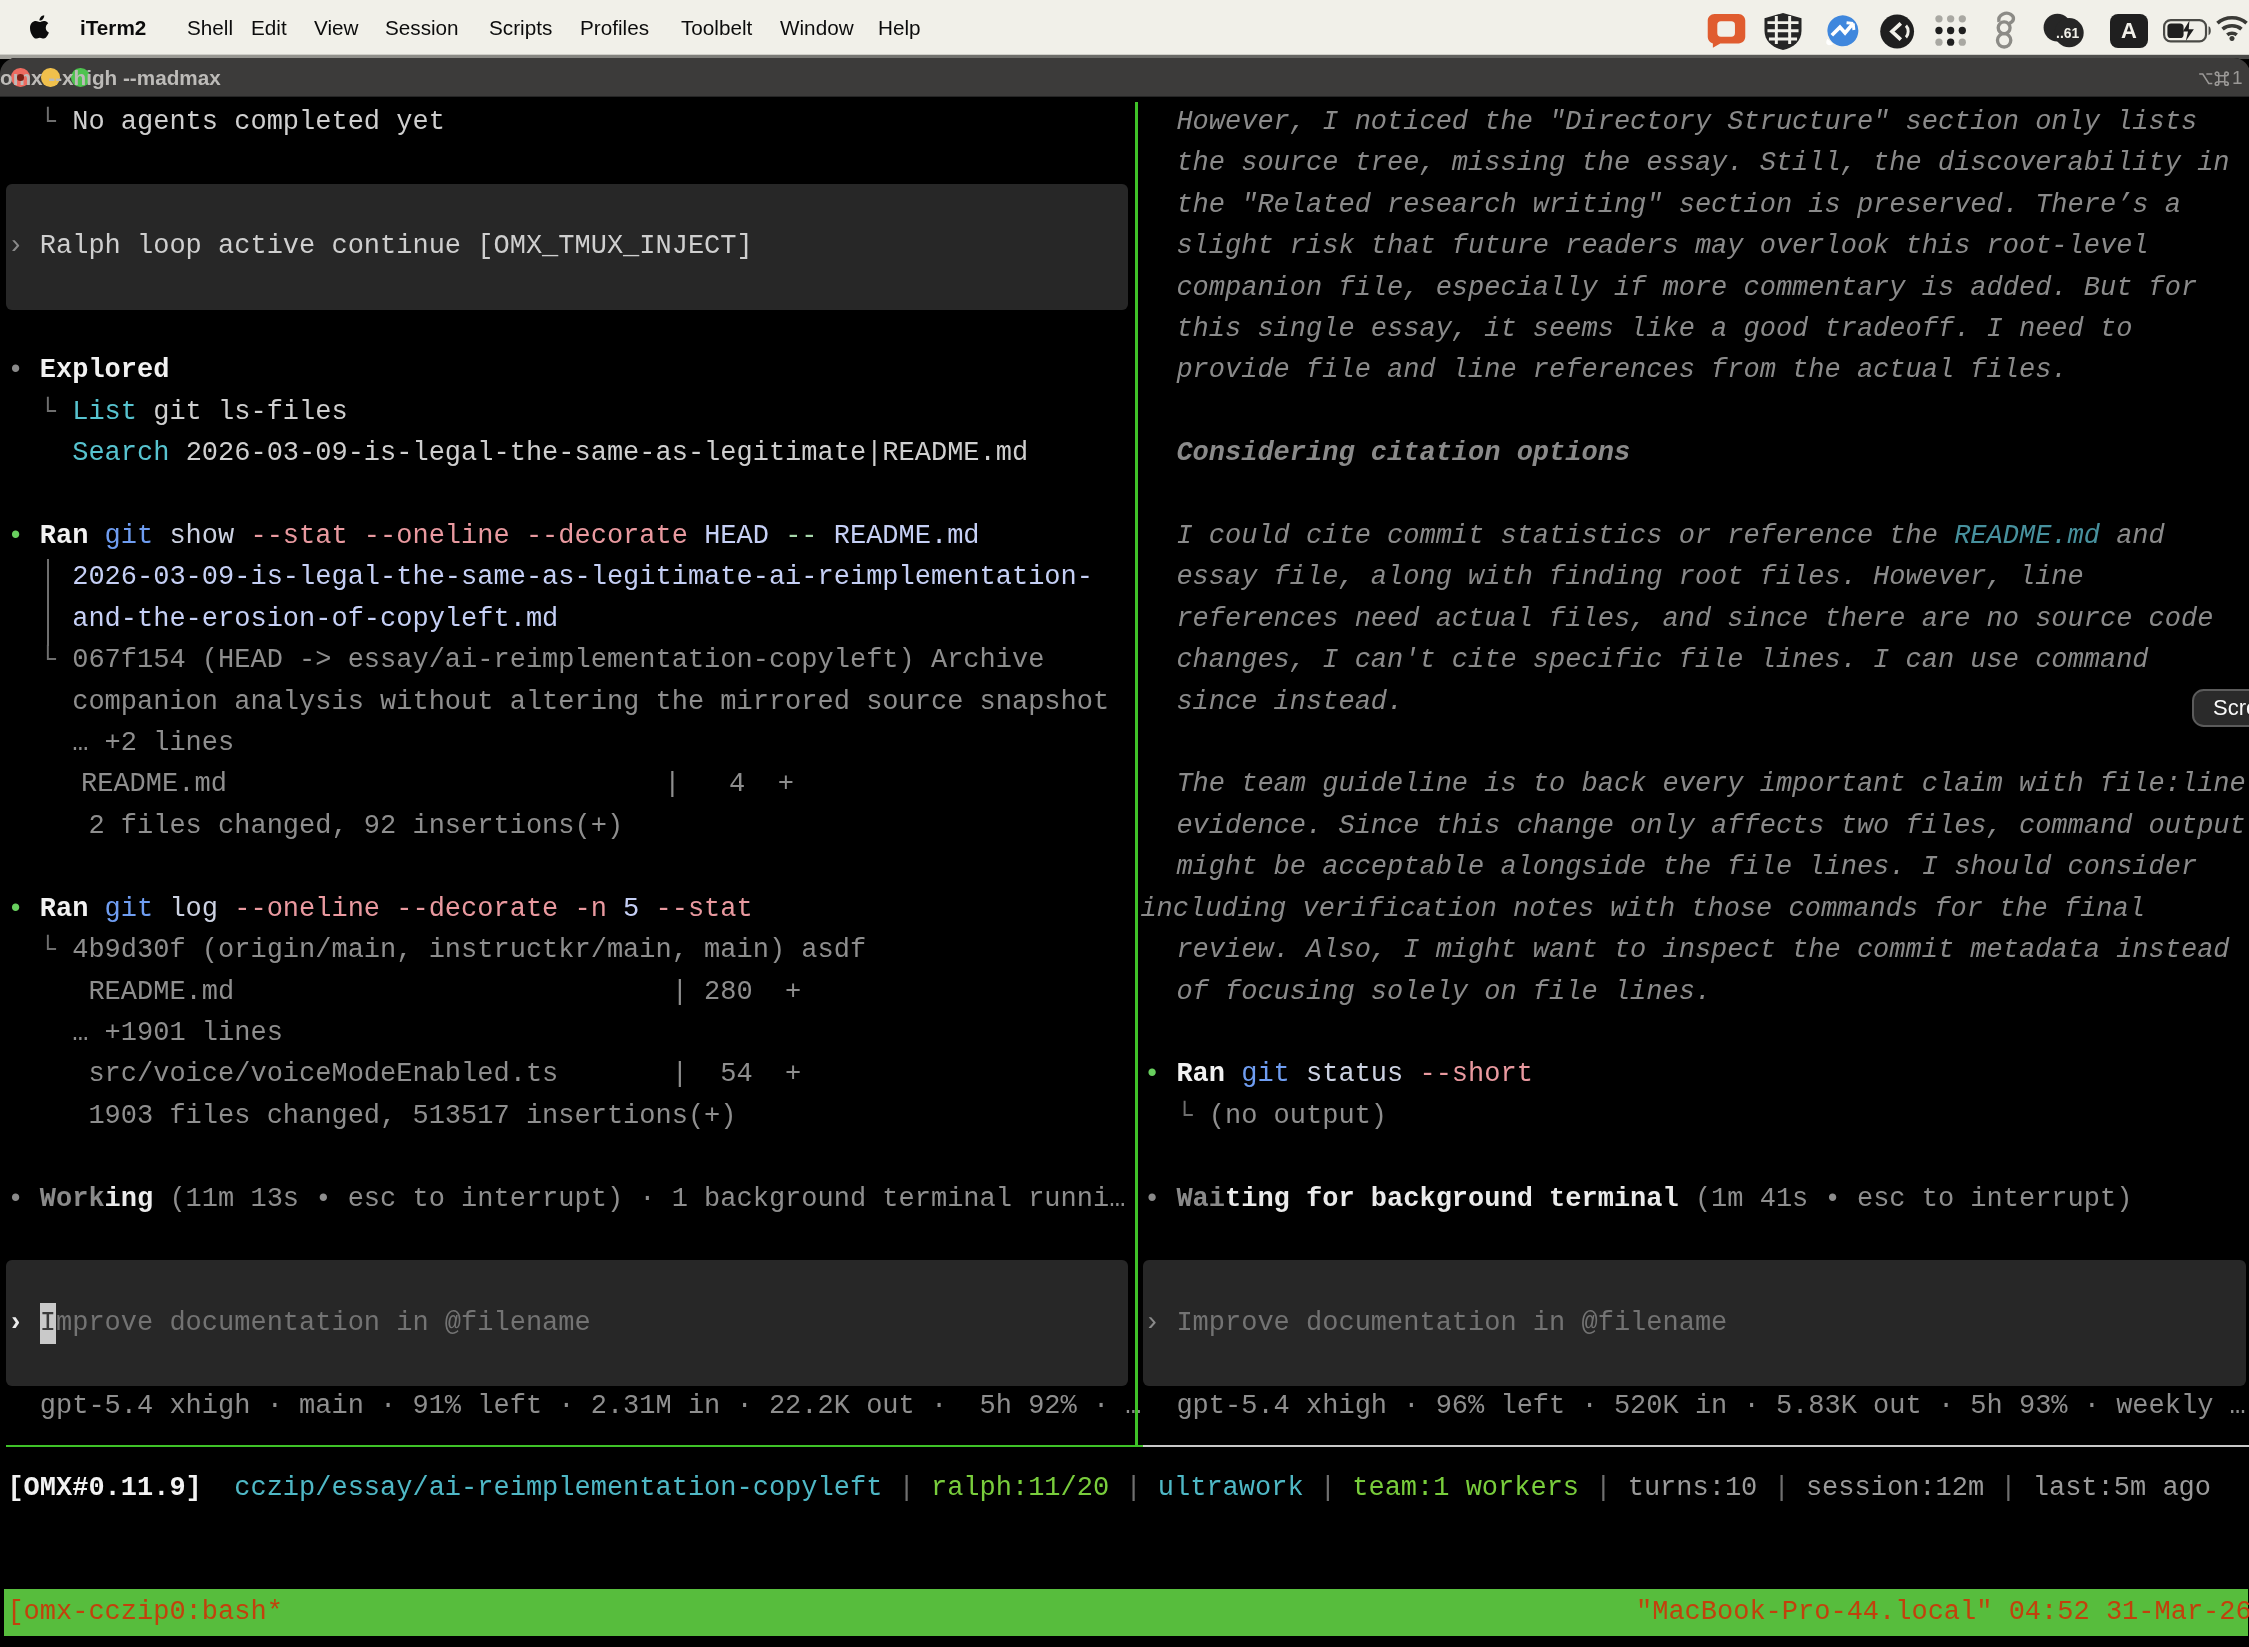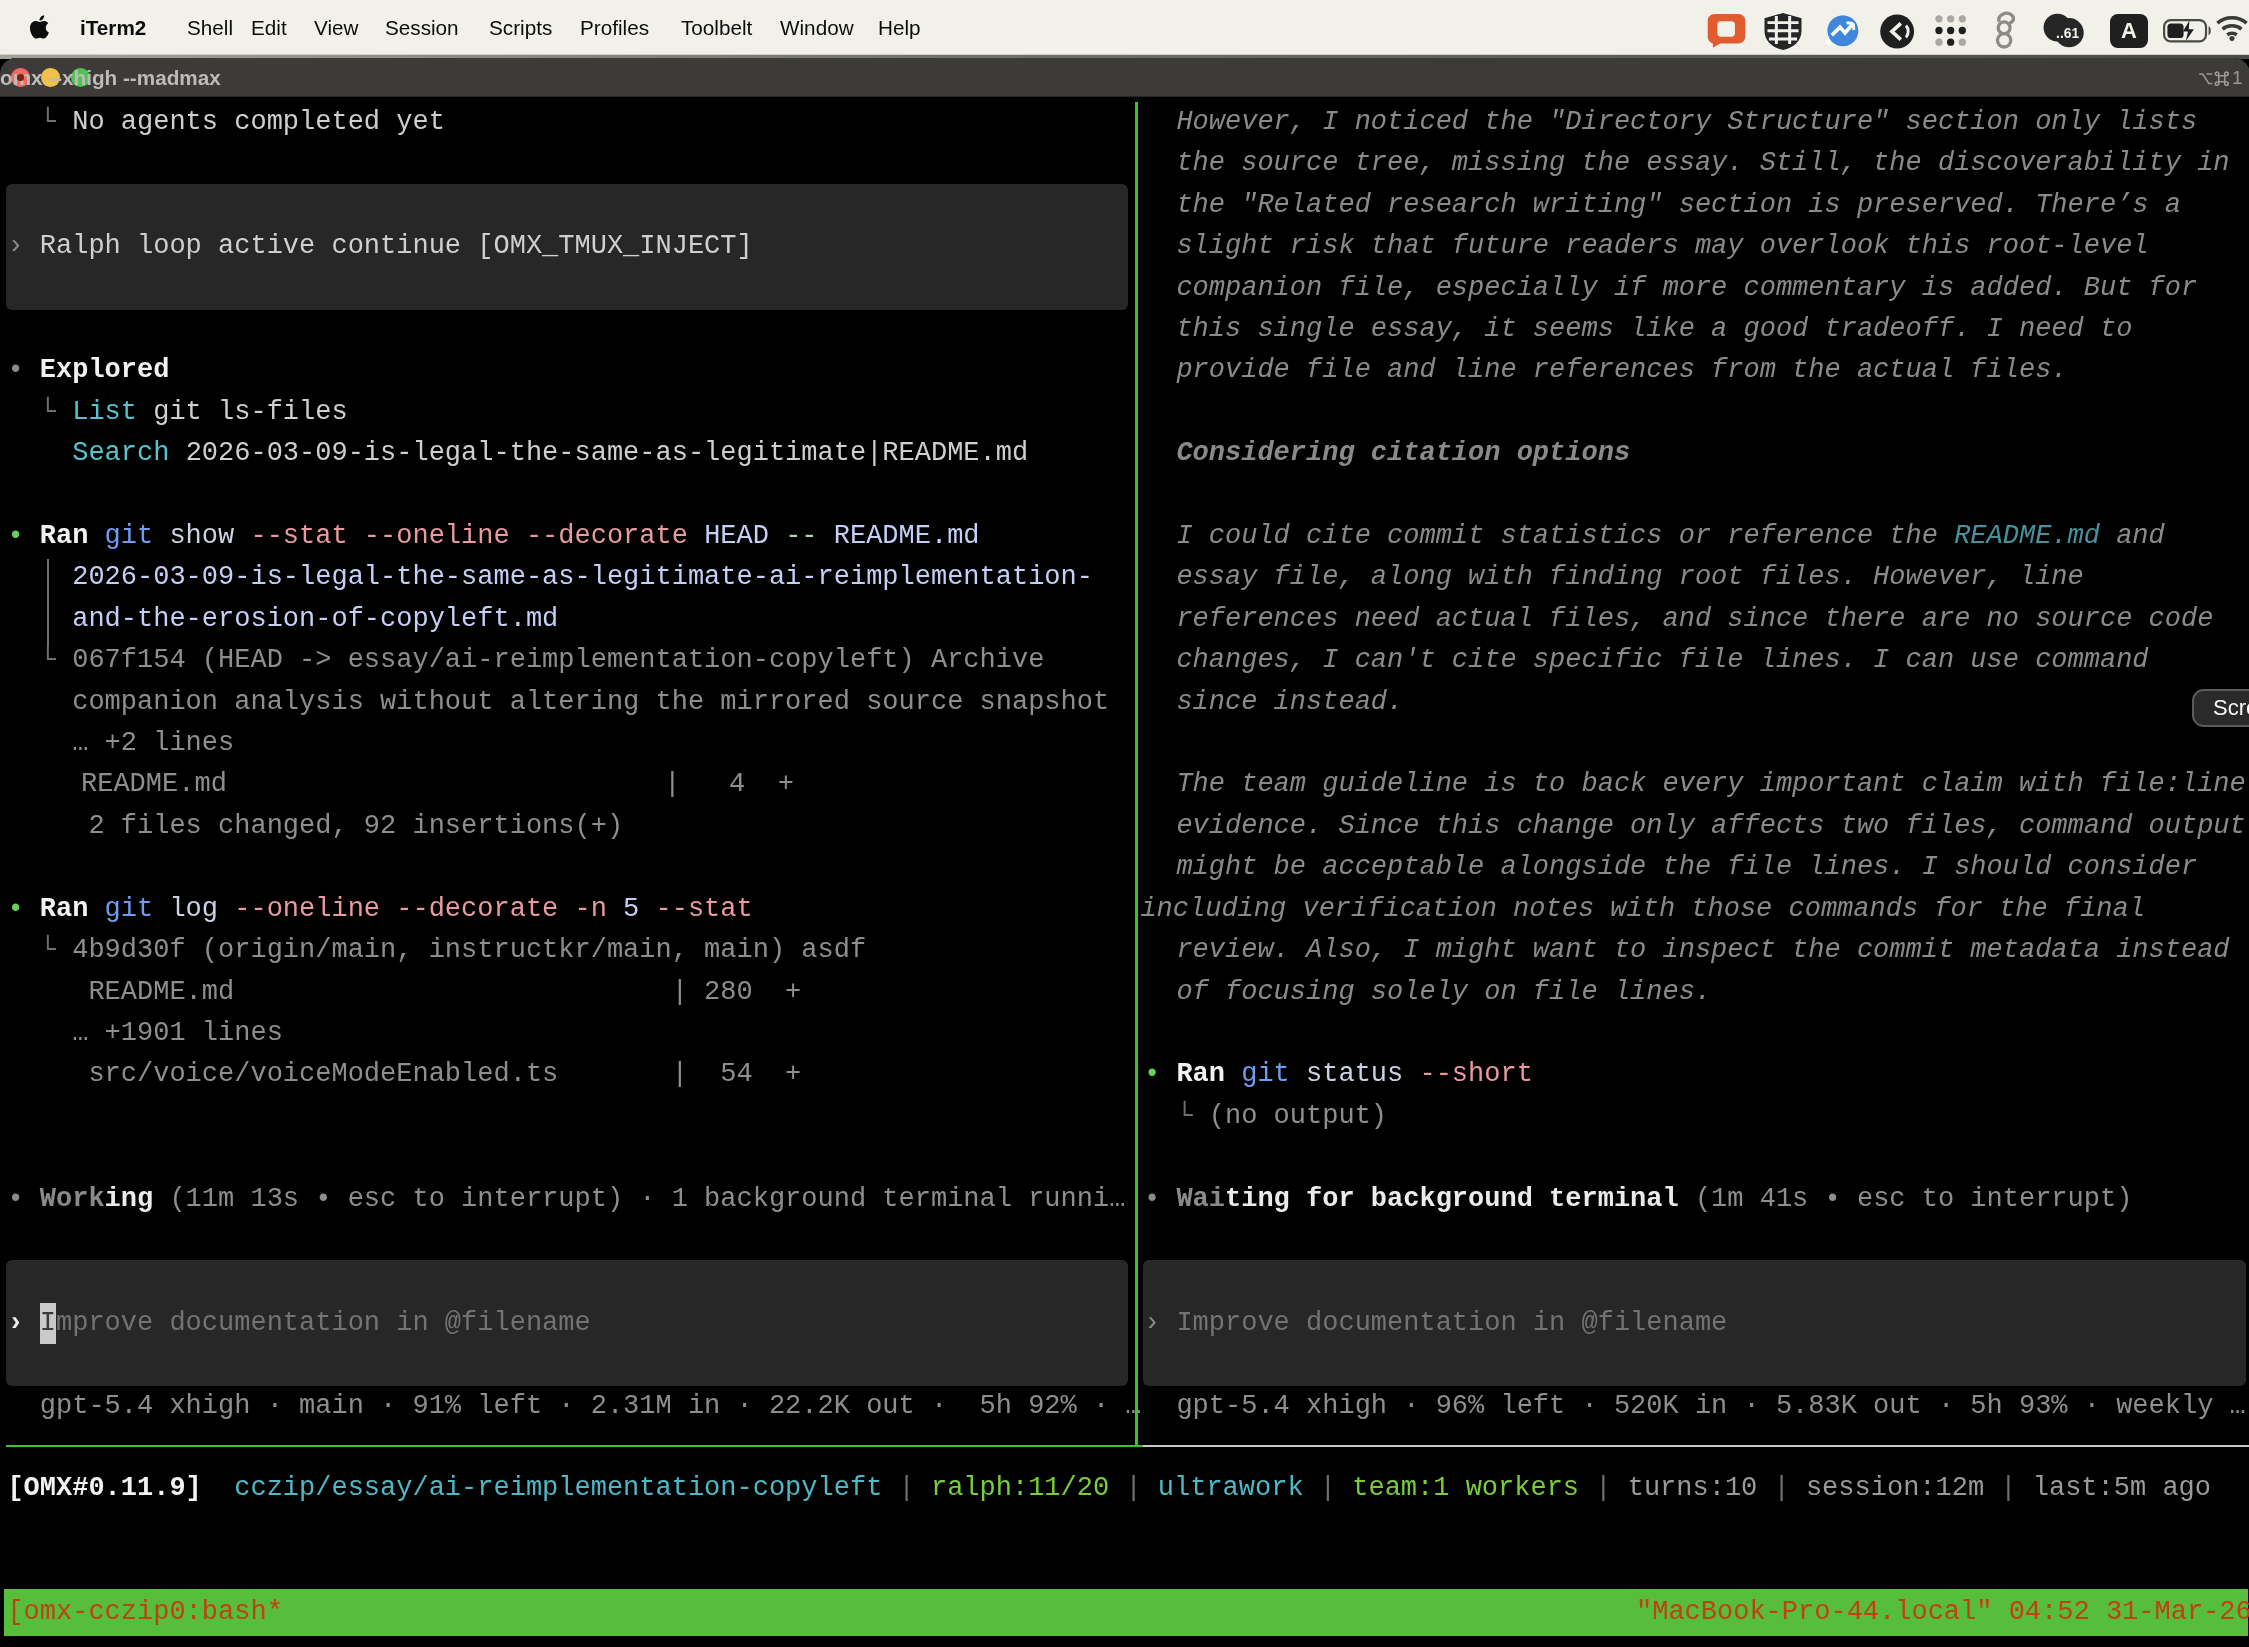--- a/index.html
+++ b/index.html
@@ -174,20 +174,21 @@
   <pre class="r " style="top:640px;left:7.4px">  <span class="tr">└</span> 067f154 (HEAD -&gt; essay/ai-reimplementation-copyleft) Archive</pre>
   <pre class="r " style="top:682px;left:7.4px">    companion analysis without altering the mirrored source snapshot</pre>
   <pre class="r " style="top:723px;left:7.4px">    … +2 lines</pre>
   <pre class="r " style="top:764px;left:0">     README.md                           |   4  +</pre>
   <pre class="r " style="top:806px;left:7.4px">     2 files changed, 92 insertions(+)</pre>
   <pre class="r " style="top:889px;left:7.4px"><span class="gb">•</span> <span class="w">Ran</span> <span class="bl">git</span> <span class="sc">log</span> <span class="sa">--oneline --decorate</span> <span class="sa">-n</span> <span class="pw">5</span> <span class="sa">--stat</span></pre>
   <pre class="r " style="top:930px;left:7.4px">  <span class="tr">└</span> 4b9d30f (origin/main, instructkr/main, main) asdf</pre>
   <pre class="r " style="top:972px;left:7.4px">     README.md                           | 280  +</pre>
   <pre class="r " style="top:1013px;left:7.4px">    … +1901 lines</pre>
   <pre class="r " style="top:1054px;left:7.4px">     src/voice/voiceModeEnabled.ts       |  54  +</pre>
+  <pre class="r " style="top:1096px;left:7.4px">     1903 files changed, 513517 insertions(+)</pre>
   <pre class="r " style="top:1179px;left:7.4px"><span class="bu">•</span> <span class="dg b">Work</span><span class="sh b">ing</span> (11m 13s • esc to interrupt) · 1 background terminal runni…</pre>
   <pre class="r " style="top:1303px;left:7.4px"><span class="sh b">›</span> <span class="curI">I</span><span class="bxt">mprove documentation in @filename</span></pre>
   <pre class="r " style="top:1386px;left:7.4px">  gpt-5.4 xhigh · main · 91% left · 2.31M in · 22.2K out ·  5h 92% · …</pre>
   <pre class="r th" style="top:102px;left:1144px">  However, I noticed the "Directory Structure" section only lists</pre>
   <pre class="r th" style="top:143px;left:1144px">  the source tree, missing the essay. Still, the discoverability in</pre>
   <pre class="r th" style="top:185px;left:1144px">  the "Related research writing" section is preserved. There’s a</pre>
   <pre class="r th" style="top:226px;left:1144px">  slight risk that future readers may overlook this root-level</pre>
   <pre class="r th" style="top:268px;left:1144px">  companion file, especially if more commentary is added. But for</pre>
   <pre class="r th" style="top:309px;left:1144px">  this single essay, it seems like a good tradeoff. I need to</pre>
   <pre class="r th" style="top:350px;left:1144px">  provide file and line references from the actual files.</pre>

